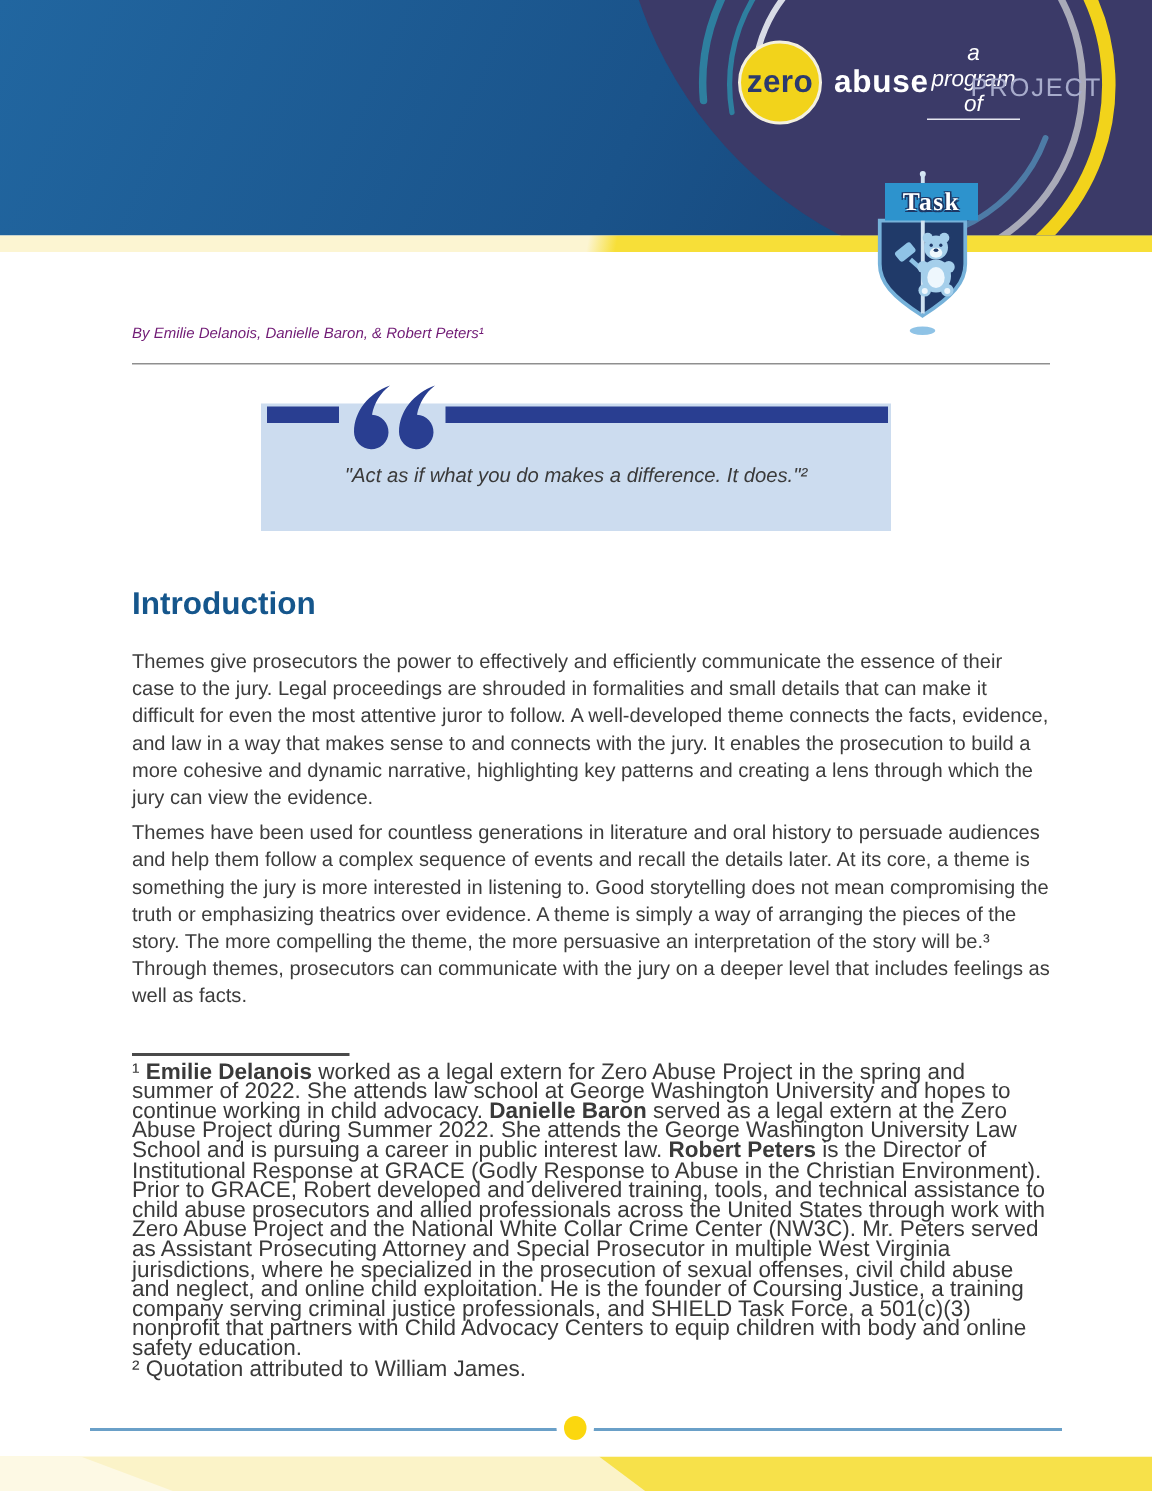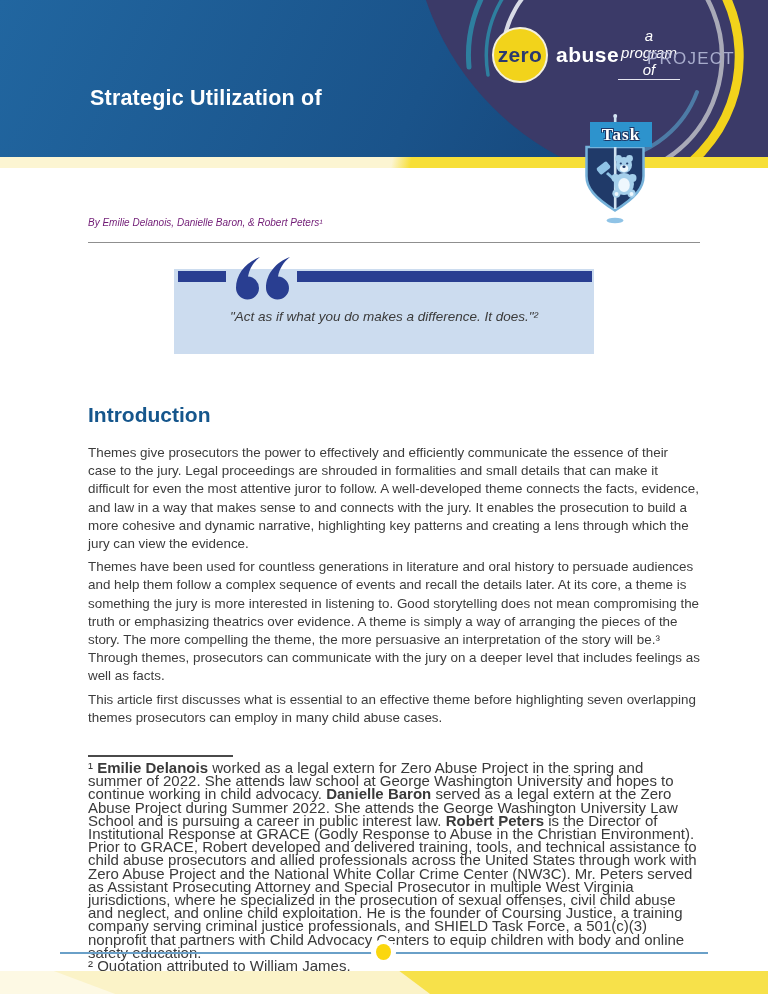--- a/index.html
+++ b/index.html
@@ -39,21 +39,21 @@
   .byline{margin:47px 0 0;font-style:italic;color:#701a75;font-size:10px;line-height:16px;}
   .rule{margin:11px 0 0;border:0;border-top:1px solid #8f8f8f;}
 
   .quote-wrap{position:relative;width:420px;margin:26px 0 0 86px;}
   .quote-box{background:#ccdcef;height:85px;box-sizing:border-box;padding-top:40px;}
   .bar-left{position:absolute;left:4px;top:2px;width:48px;height:11px;background:#293e91;}
   .bar-right{position:absolute;left:123px;right:2px;top:2px;height:11px;background:#293e91;}
   .quote-glyph{position:absolute;left:60px;top:-14px;}
   .quote-text{text-align:center;font-style:italic;font-size:13.5px;color:#3a3a3a;margin:0;}
 
-  .section-heading{margin:48px 0 0;font-size:21px;line-height:25px;font-weight:bold;color:#15568c;}
+  .section-heading{margin:36px 0 0;font-size:21px;line-height:25px;font-weight:bold;color:#15568c;}
   .para{margin:17px 0 0;font-size:13.4px;line-height:18.2px;color:#3c3c3c;}
   .para + .para{margin-top:5px;}
 
   .fn-divider{margin:28px 0 0;width:145px;border:0;border-top:2px solid #4a4a4a;}
   .footnotes{margin-top:4px;font-size:15px;line-height:13.2px;color:#3a3a3a;}
   .footnote{margin:0;}
   .seg-bold{font-weight:bold;}
   .seg-italic{font-style:italic;}
   .seg-smallcaps{font-variant:small-caps;letter-spacing:.3px;}
 
@@ -88,21 +88,21 @@
     <div>
       <div class="program-of">a program of</div>
       <div class="logo-circle">
         <span class="logo-zero">zero</span>
       </div>
       <span class="logo-abuse">abuse</span>
       <span class="logo-project">PROJECT</span>
     </div>
 
     <h1 class="title">
-      <span>Strategic Utilization of</span><br>
+      <br>
     </h1>
   </header>
 
   <div class="stripe"></div>
 
   <div class="tipp-badge">
     <svg width="76" height="118" viewBox="0 0 76 118">
       <circle cx="38.2" cy="4" r="2" fill="#d7e8f5"></circle>
       <path d="M 9.5 35 H 66.5 V 64 C 66.5 76 58.5 85.5 38 98.5 C 17.5 85.5 9.5 76 9.5 64 Z" fill="#203a69" stroke="#76b2da" stroke-width="2.5"></path>
       <rect x="36.9" y="4" width="2.6" height="93" fill="#cfe2f1"></rect>
@@ -147,21 +147,20 @@
           <path d="M 26 2 C 12 7 2 19 2 33 A 11.5 11.5 0 1 0 14 21.5 C 15.5 13.5 19.5 7 26 2 Z"></path>
           <path d="M 26 2 C 12 7 2 19 2 33 A 11.5 11.5 0 1 0 14 21.5 C 15.5 13.5 19.5 7 26 2 Z" transform="translate(30,0)"></path>
         </g>
       </svg>
     </div>
 
     <h2 class="section-heading">Introduction</h2>
 
     <p class="para">Themes give prosecutors the power to effectively and efficiently communicate the essence of their case to the jury. Legal proceedings are shrouded in formalities and small details that can make it difficult for even the most attentive juror to follow. A well-developed theme connects the facts, evidence, and law in a way that makes sense to and connects with the jury. It enables the prosecution to build a more cohesive and dynamic narrative, highlighting key patterns and creating a lens through which the jury can view the evidence.</p>
     <p class="para">Themes have been used for countless generations in literature and oral history to persuade audiences and help them follow a complex sequence of events and recall the details later. At its core, a theme is something the jury is more interested in listening to. Good storytelling does not mean compromising the truth or emphasizing theatrics over evidence. A theme is simply a way of arranging the pieces of the story. The more compelling the theme, the more persuasive an interpretation of the story will be.³ Through themes, prosecutors can communicate with the jury on a deeper level that includes feelings as well as facts.</p>
-    <p class="para">This article first discusses what is essential to an effective theme before highlighting seven overlapping themes prosecutors can employ in many child abuse cases.</p>
 
     <hr class="fn-divider">
     <div class="footnotes">
       <p class="footnote"><span>¹ </span><span class="seg-bold">Emilie Delanois</span><span> worked as a legal extern for Zero Abuse Project in the spring and summer of 2022. She attends law school at George Washington University and hopes to continue working in child advocacy. </span><span class="seg-bold">Danielle Baron</span><span> served as a legal extern at the Zero Abuse Project during Summer 2022. She attends the George Washington University Law School and is pursuing a career in public interest law. </span><span class="seg-bold">Robert Peters</span><span> is the Director of Institutional Response at GRACE (Godly Response to Abuse in the Christian Environment). Prior to GRACE, Robert developed and delivered training, tools, and technical assistance to child abuse prosecutors and allied professionals across the United States through work with Zero Abuse Project and the National White Collar Crime Center (NW3C). Mr. Peters served as Assistant Prosecuting Attorney and Special Prosecutor in multiple West Virginia jurisdictions, where he specialized in the prosecution of sexual offenses, civil child abuse and neglect, and online child exploitation. He is the founder of Coursing Justice, a training company serving criminal justice professionals, and SHIELD Task Force, a 501(c)(3) nonprofit that partners with Child Advocacy Centers to equip children with body and online safety education.</span></p>
       <p class="footnote">² Quotation attributed to William James.</p>
     </div>
   </main>
 
   <div class="footer-line"></div>
   <div class="footer-dot"></div>

